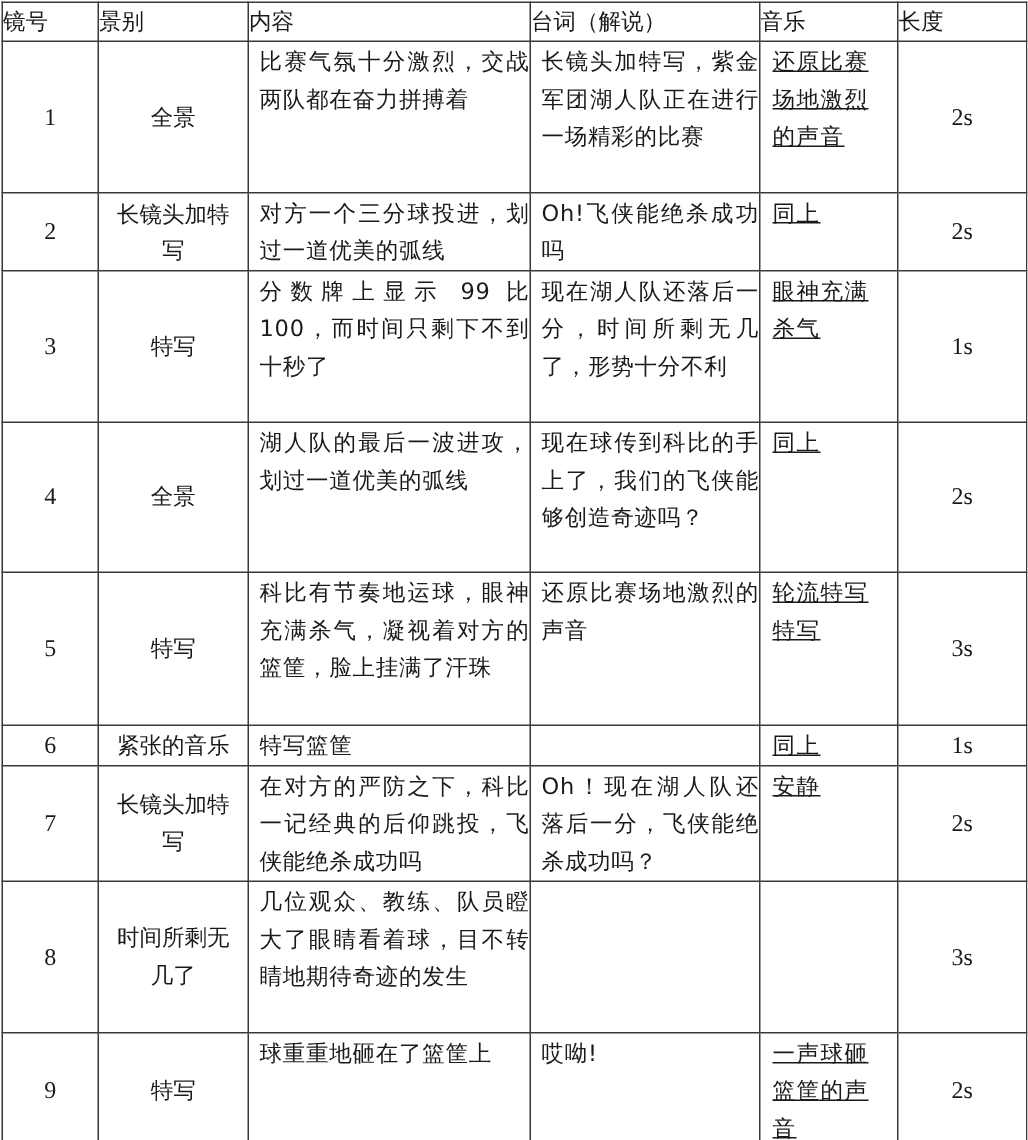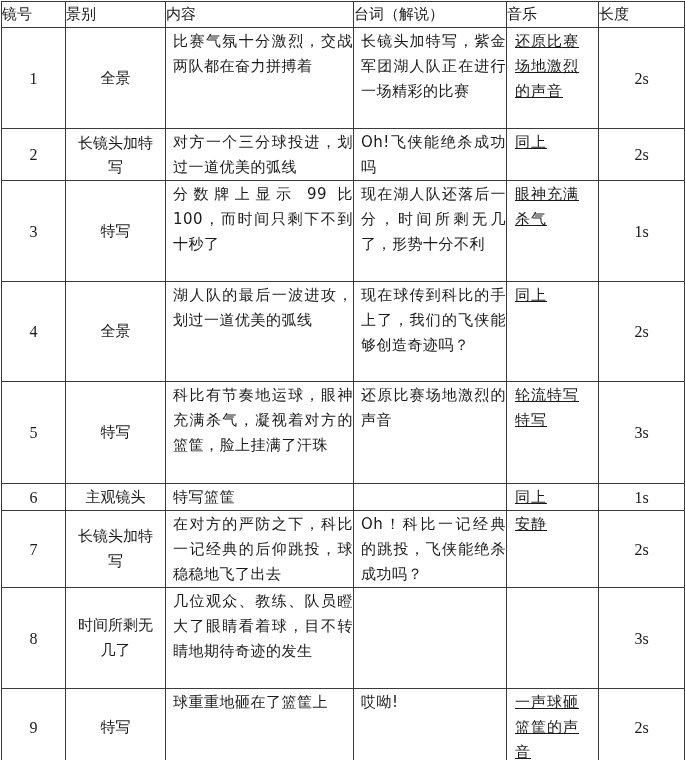--- a/index.html
+++ b/index.html
@@ -73,31 +73,31 @@
     <tr style="height:102px">
       <td class="c n">5</td>
       <td class="c">特写</td>
       <td class="t">科比有节奏地运球，眼神充满杀气，凝视着对方的篮筐，脸上挂满了汗珠</td>
       <td class="t">还原比赛场地激烈的声音</td>
       <td class="m">轮流特写特写</td>
       <td class="c n">3s</td>
     </tr>
     <tr style="height:25px">
       <td class="c n">6</td>
-      <td class="c">主观镜头</td>
+      <td class="c">紧张的音乐</td>
       <td class="t">特写篮筐</td>
       <td class="t"></td>
       <td class="m">同上</td>
       <td class="c n">1s</td>
     </tr>
     <tr style="height:76px">
       <td class="c n">7</td>
       <td class="c" style="padding:0 12px">长镜头加特写</td>
-      <td class="t">在对方的严防之下，科比一记经典的后仰跳投，球稳稳地飞了出去</td>
-      <td class="t">Oh！科比一记经典的跳投，飞侠能绝杀成功吗？</td>
+      <td class="t">在对方的严防之下，科比一记经典的后仰跳投，飞侠能绝杀成功吗</td>
+      <td class="t">Oh！现在湖人队还落后一分，飞侠能绝杀成功吗？</td>
       <td class="m">安静</td>
       <td class="c n">2s</td>
     </tr>
     <tr style="height:101px">
       <td class="c n">8</td>
       <td class="c" style="padding:0 12px">时间所剩无几了</td>
       <td class="t">几位观众、教练、队员瞪大了眼睛看着球，目不转睛地期待奇迹的发生</td>
       <td class="t"></td>
       <td class="m"></td>
       <td class="c n">3s</td>

